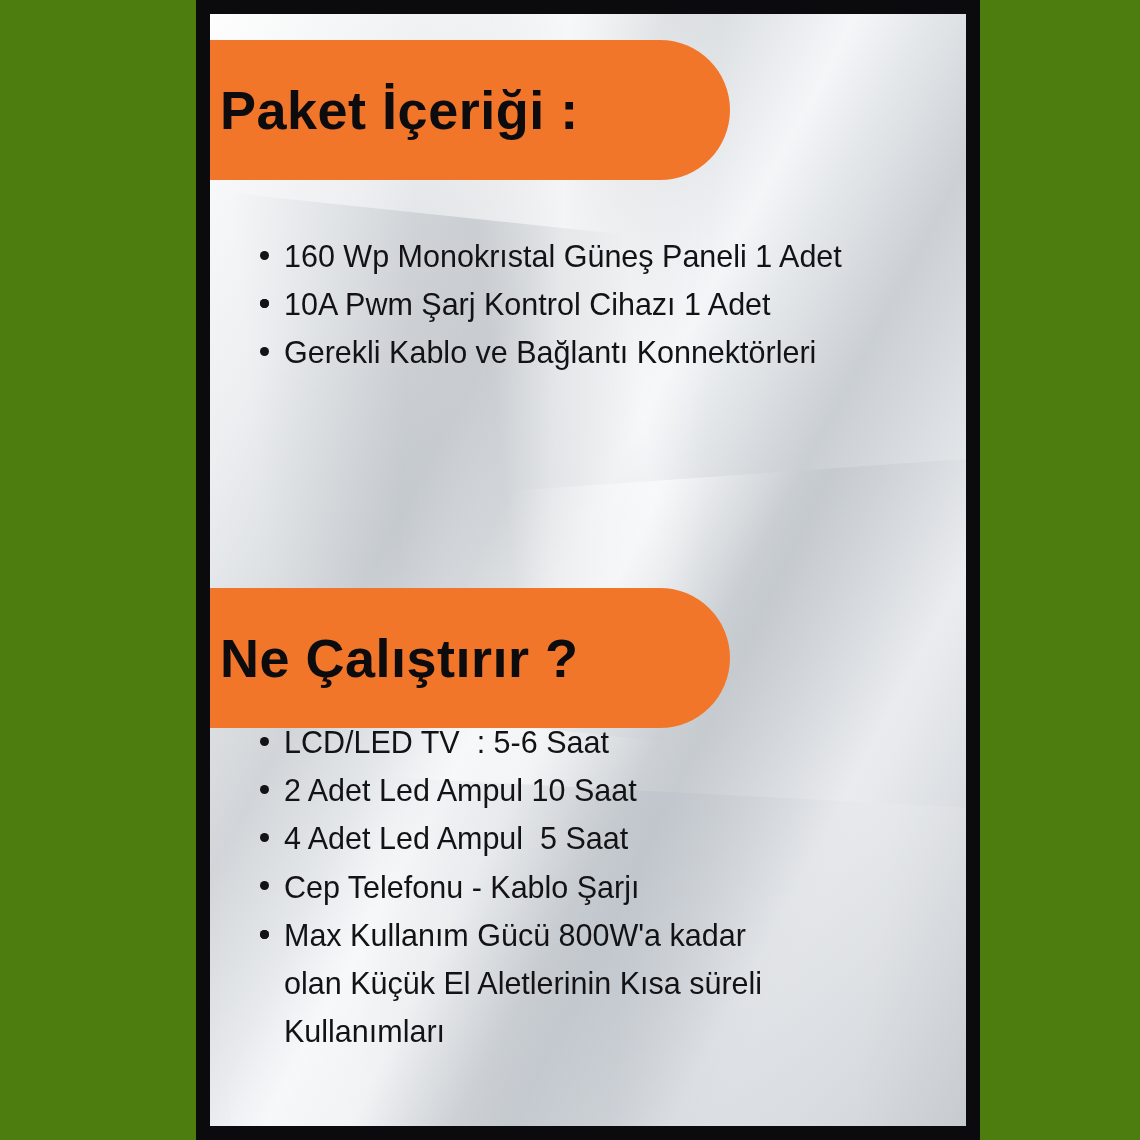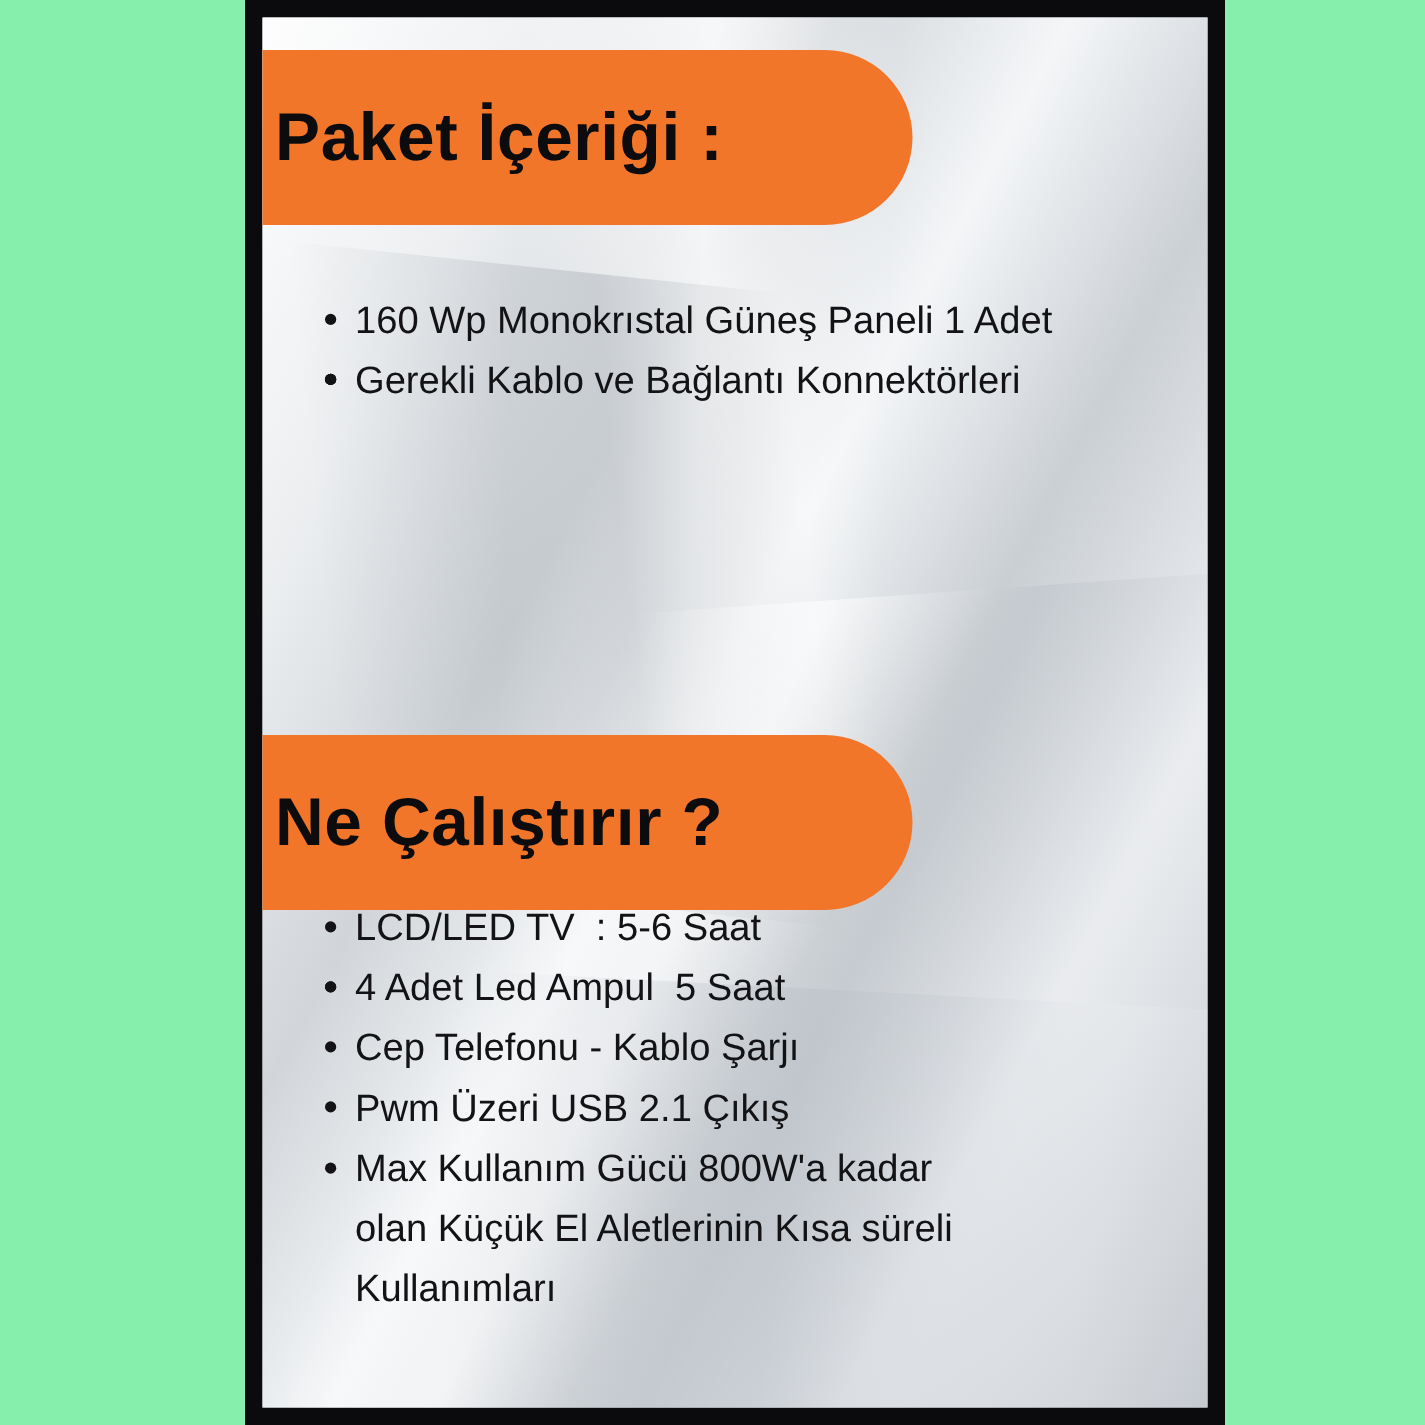--- a/index.html
+++ b/index.html
@@ -4,21 +4,21 @@
 <style>
   html, body {
     margin: 0;
     padding: 0;
     background: #ffffff;
   }
   #page {
     width: 1140px;
     height: 1140px;
     position: relative;
-    background: #86efac;
+    background: #4d7c0f;
     overflow: hidden;
     font-family: "Liberation Sans", sans-serif;
   }
   
   .frame {
     position: absolute;
     left: 196px;
     top: 0px;
     width: 784px;
     height: 1140px;
@@ -136,34 +136,34 @@
       <div class="sheen c"></div>
       <div class="sheen d"></div>
 
       <div class="pill" id="pill-1">
         <div class="pill-title">Paket İçeriği :</div>
       </div>
 
       <ul class="list" id="list-1">
         <li><span class="bullet"></span><span class="txt">160 Wp Monokrıstal Güneş Paneli 1 Adet</span></li>
         <li><span class="bullet"></span></li>
-        <li><span class="bullet"></span></li>
+        <li><span class="bullet"></span><span class="txt">10A Pwm Şarj Kontrol Cihazı 1 Adet</span></li>
         <li><span class="bullet"></span><span class="txt">Gerekli Kablo ve Bağlantı Konnektörleri</span></li>
       </ul>
 
       <div class="pill" id="pill-2">
         <div class="pill-title">Ne Çalıştırır ?</div>
       </div>
 
       <ul class="list" id="list-2">
         <li><span class="bullet"></span><span class="txt">LCD/LED TV  : 5-6 Saat</span></li>
-        <li><span class="bullet"></span></li>
+        <li><span class="bullet"></span><span class="txt">2 Adet Led Ampul 10 Saat</span></li>
         <li><span class="bullet"></span><span class="txt">4 Adet Led Ampul  5 Saat</span></li>
         <li><span class="bullet"></span><span class="txt">Cep Telefonu - Kablo Şarjı</span></li>
-        <li><span class="bullet"></span><span class="txt">Pwm Üzeri USB 2.1 Çıkış</span></li>
+        <li><span class="bullet"></span></li>
         <li><span class="bullet"></span><span class="txt">Max Kullanım Gücü 800W'a kadar
 olan Küçük El Aletlerinin Kısa süreli
 Kullanımları</span></li>
       </ul>
 
     </div>
   </div>
 </div>
 
 </body></html>

